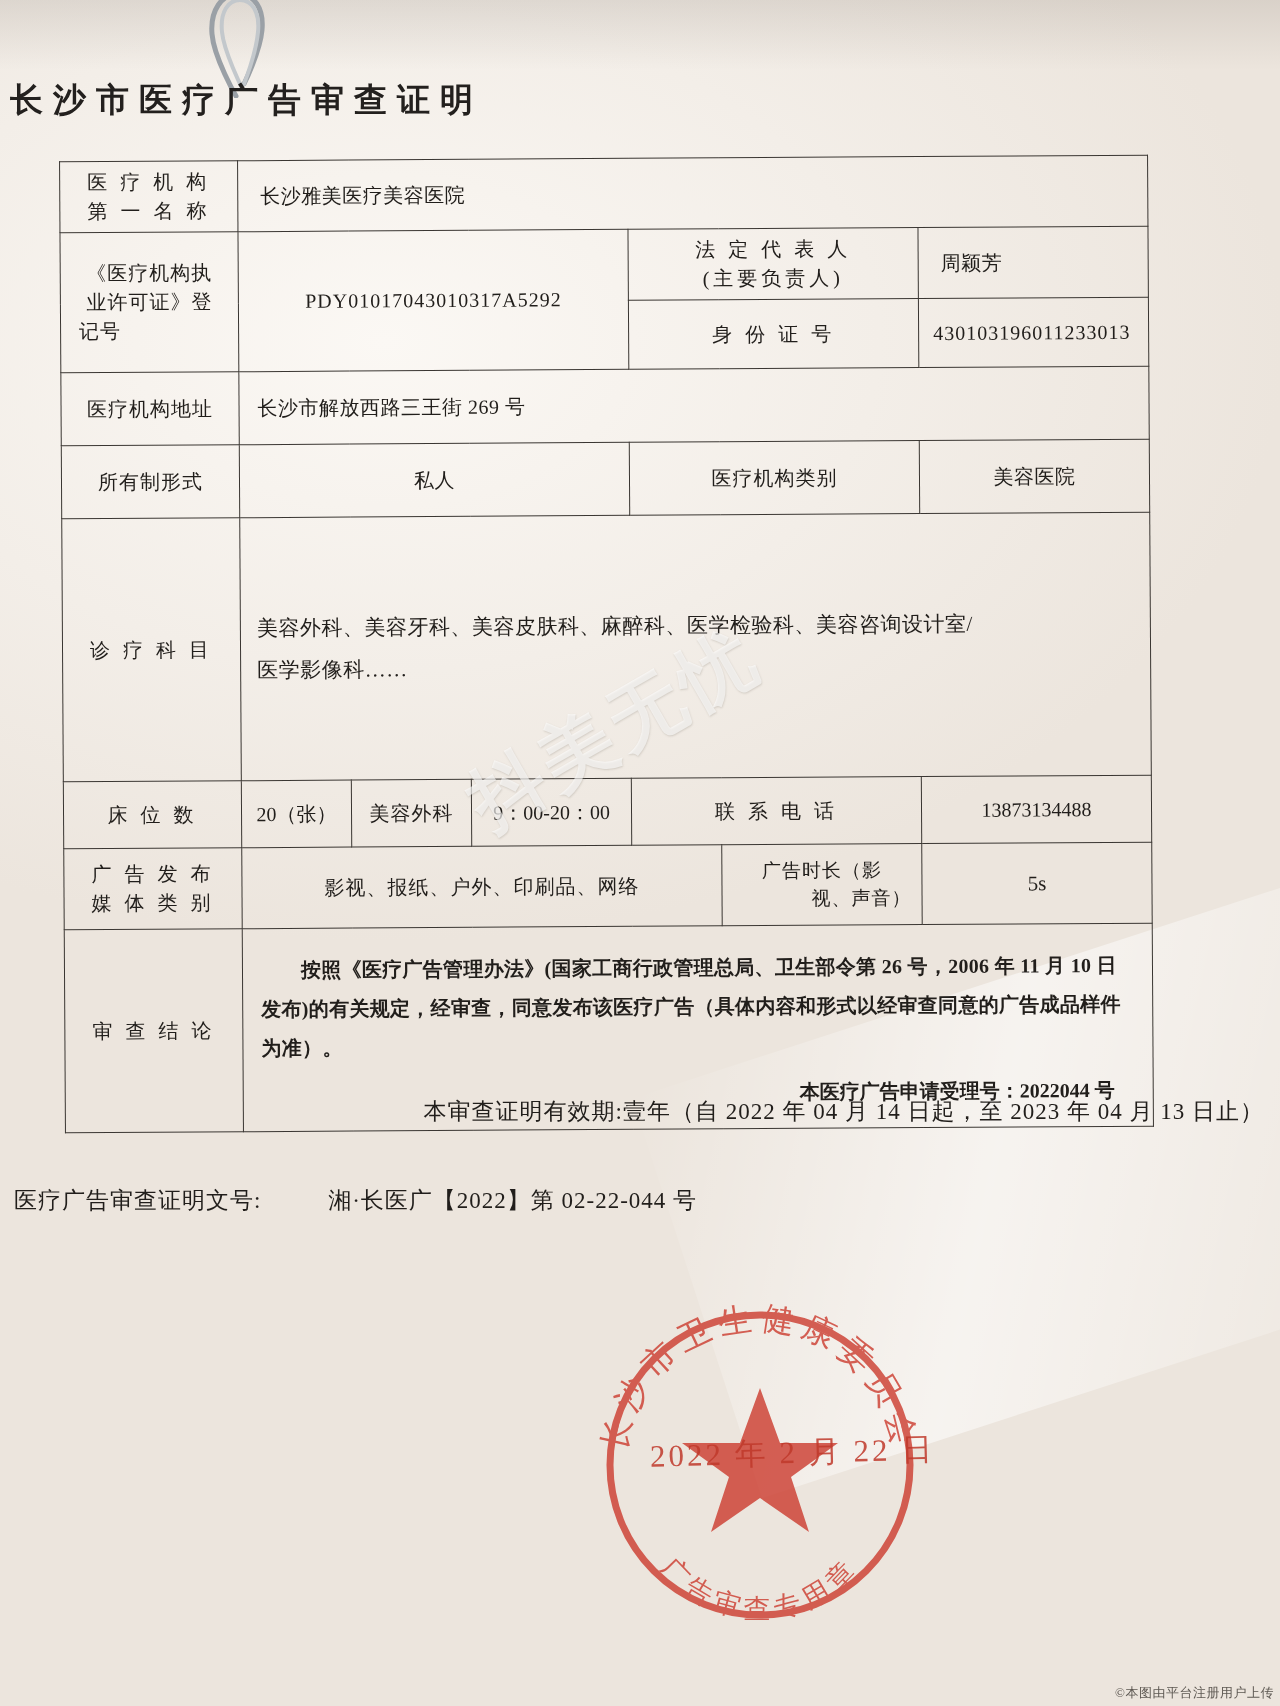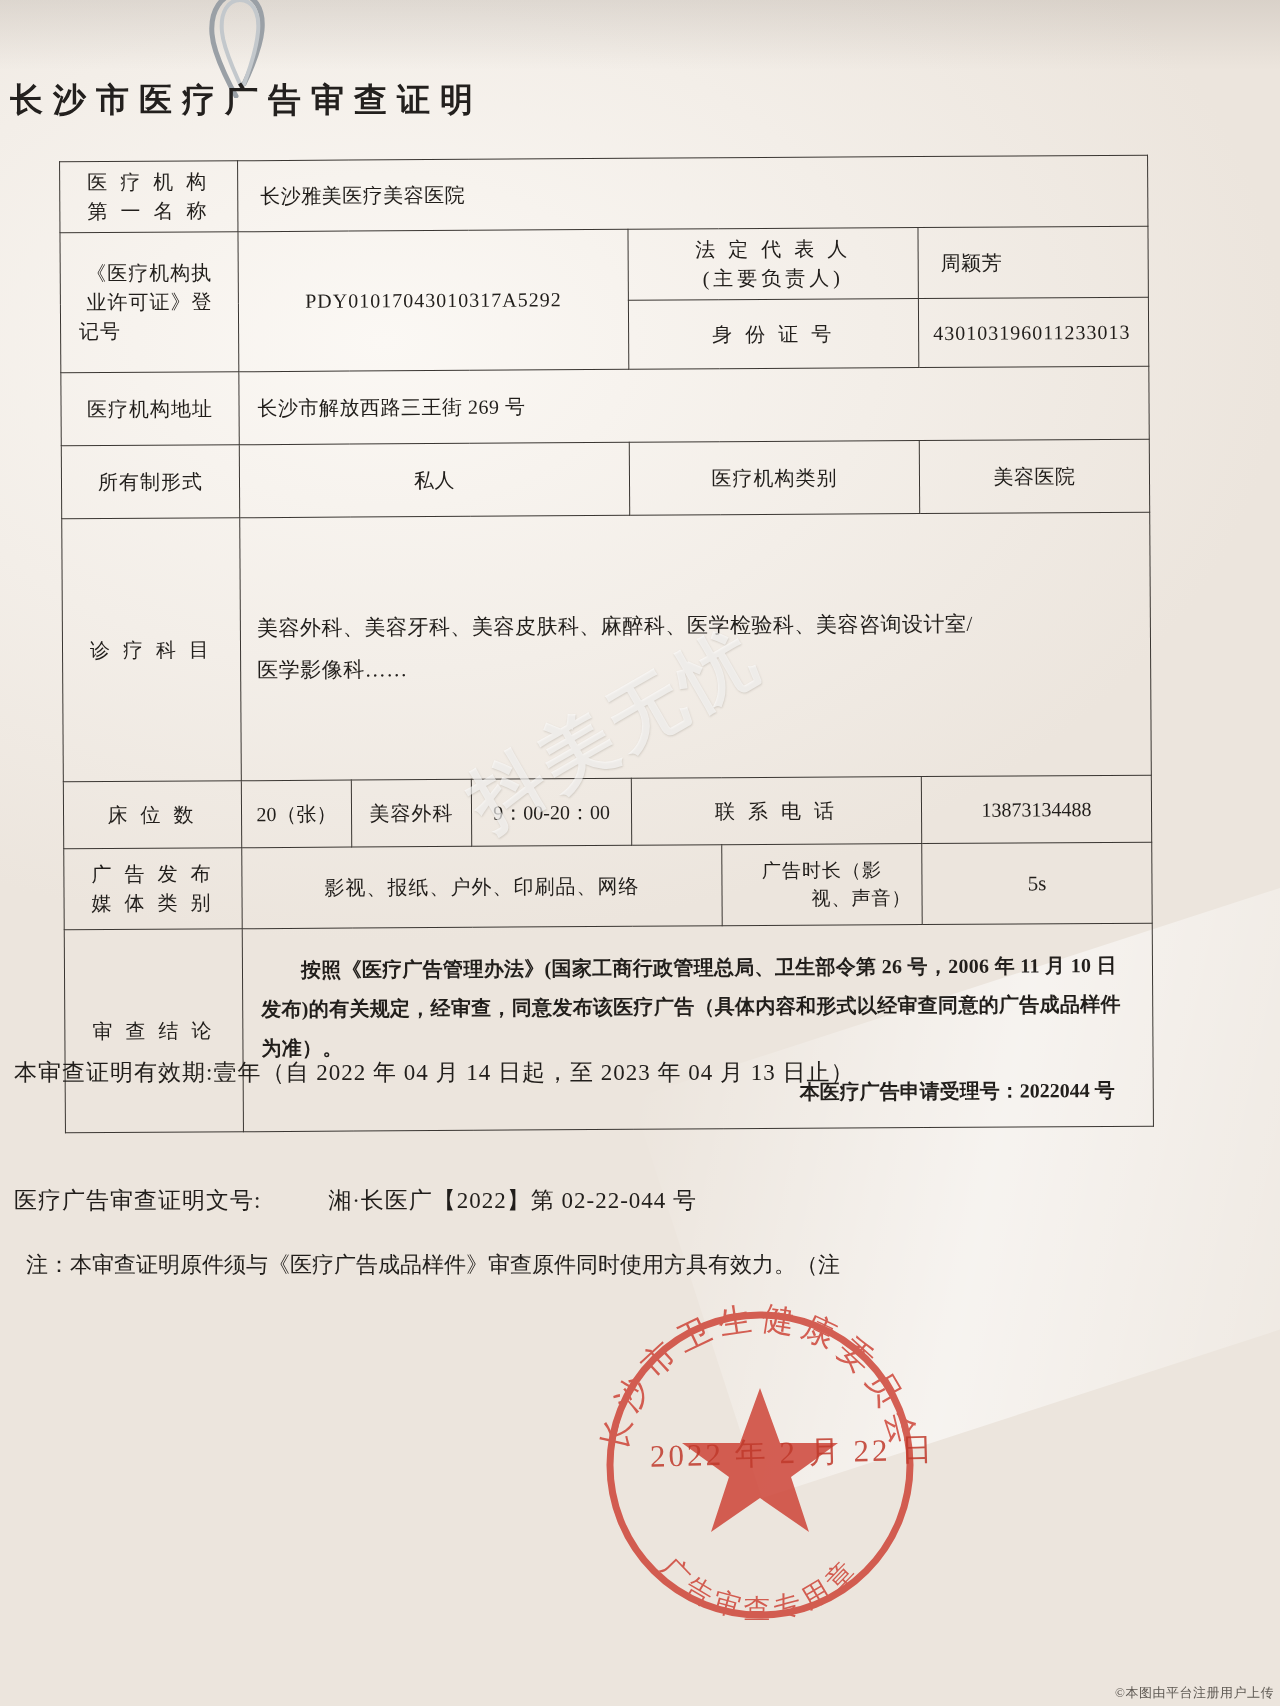--- a/index.html
+++ b/index.html
@@ -120,21 +120,21 @@
 
   
   .footline {
     position: absolute;
     left: 14px;
     width: 1250px;
     font-size: 23px;
     color: #211e1b;
     letter-spacing: 1px;
   }
-  #valid-line { top: 1057px; }
+  #valid-line { top: 1096px; text-align: right; }
   #docno-line { top: 1185px; }
   #docno-label { }
   #docno-value { display: inline-block; margin-left: 60px; }
   #note-line {
     position: absolute;
     left: 26px; top: 1248px;
     width: 1200px;
     font-size: 22px;
     line-height: 1.55;
     color: #211e1b;
@@ -291,21 +291,20 @@
 </div>
 
 <div class="footline" id="valid-line">本审查证明有效期:壹年（自 2022 年 04 月 14 日起，至 2023 年 04 月 13 日止）</div>
 
 <div class="footline" id="docno-line">
   <span id="docno-label">医疗广告审查证明文号:</span>
   <span id="docno-value">湘·长医广【2022】第 02-22-044 号</span>
 </div>
 
 <div id="note-line">
-  <span>注：本审查证明原件须与《医疗广告成品样件》审查原件同时使用方具有效力。（注</span>
 </div>
 
 <svg id="seal" viewBox="0 0 370 370">
   <defs>
     <path id="topArc" d="M 50,185 A 135,135 0 0 1 320,185"></path>
     <path id="botArc" d="M 62,215 A 120,120 0 0 0 308,215"></path>
   </defs>
   <circle cx="185" cy="185" r="150" fill="none" stroke="#cc3b2e" stroke-width="7"></circle>
   <polygon points="185,108 205,163 263,163 216,197 234,252 185,218 136,252 154,197 107,163 165,163" fill="#cc3b2e"></polygon>
   <text font-size="33" fill="#cc3b2e" letter-spacing="7" font-family="'Liberation Serif',serif">

